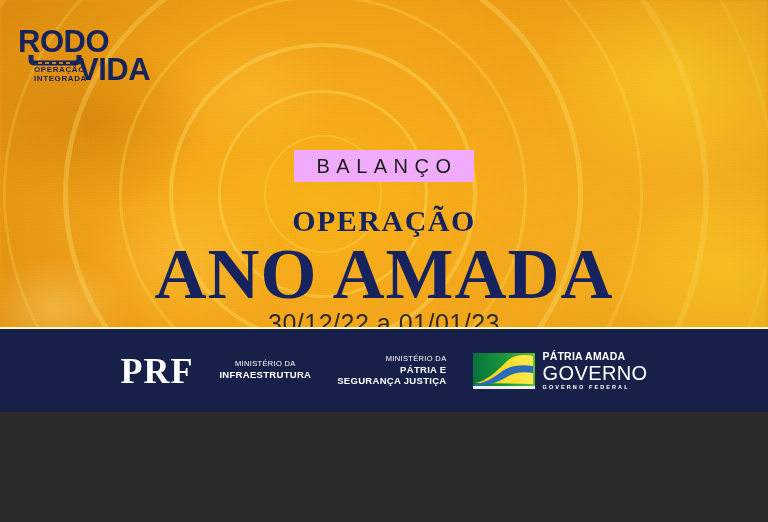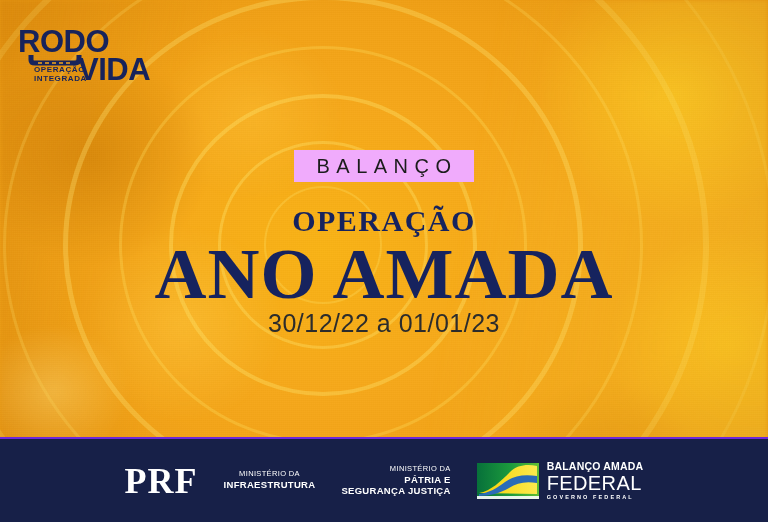--- a/index.html
+++ b/index.html
@@ -4,21 +4,21 @@
 <style>
   * { margin:0; padding:0; box-sizing:border-box; }
   html,body { background:#2b2b2b; }
   body {
     font-family:"Liberation Sans", sans-serif;
     display:flex; align-items:center; justify-content:center;
   }
 
   .poster {
     position:relative;
-    width:768px; height:522px;
+    width:768px; height:412px;
     overflow:hidden;
     background:#F5A81C;
     user-select:none;
   }
 
   
   .bg-base {
     position:absolute; inset:0;
     background:
       radial-gradient(ellipse 58% 62% at 42% 48%, #F9B315 0%, #F6A81A 45%, #EE9C12 100%);
@@ -132,21 +132,21 @@
     letter-spacing:.5px;
     color:#2C2C2C;
     line-height:1;
   }
 
   
   .footer {
     position:absolute; left:0; right:0; bottom:0;
     height:85px;
     background:#172048;
-    border-top:2px solid #6d28d9;
+    border-top:2px solid #fef9c3;
     display:flex;
     align-items:center;
     justify-content:center;
     gap:0;
   }
   .footer-inner {
     display:flex; align-items:center;
     gap:26px;
   }
   .prf {
@@ -248,22 +248,22 @@
                 <stop offset="100%" stop-color="#FCEA4E"></stop>
               </linearGradient>
             </defs>
             <rect x="0" y="0" width="62" height="36" fill="url(#gGreen)"></rect>
             <path d="M2 30 C14 28 24 18 33 9 C40 2 50 1 60 3 L60 31 Z" fill="url(#gYellow)"></path>
             <path d="M2 31 C12 30 20 25 28 19 C36 13 46 11 60 13 L60 20 C48 18 40 20 32 25 C24 30 12 33 2 33 Z" fill="#2B6CB8"></path>
             <path d="M0 33 L62 33 L62 36 L0 36 Z" fill="#ffffff" opacity="0.9"></path>
           </svg>
         </div>
         <div class="brasil-text">
-          <div class="t1">BALANÇO AMADA</div>
-          <div class="t2">FEDERAL</div>
+          <div class="t1">PÁTRIA AMADA</div>
+          <div class="t2">GOVERNO</div>
           <div class="t3">GOVERNO FEDERAL</div>
         </div>
       </div>
 
     </div>
   </div>
 
 </div>
 
 </body></html>

